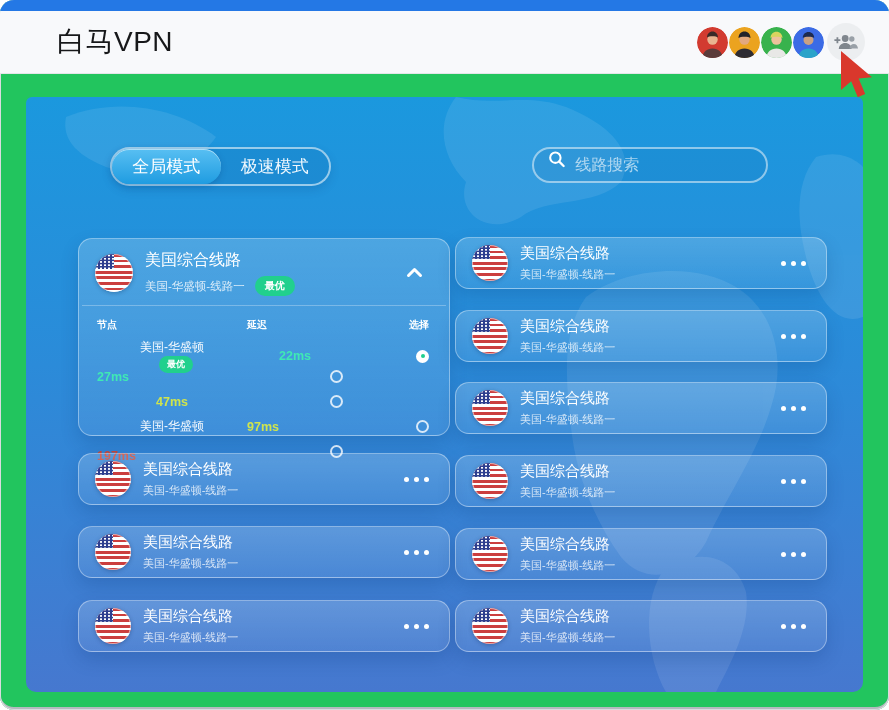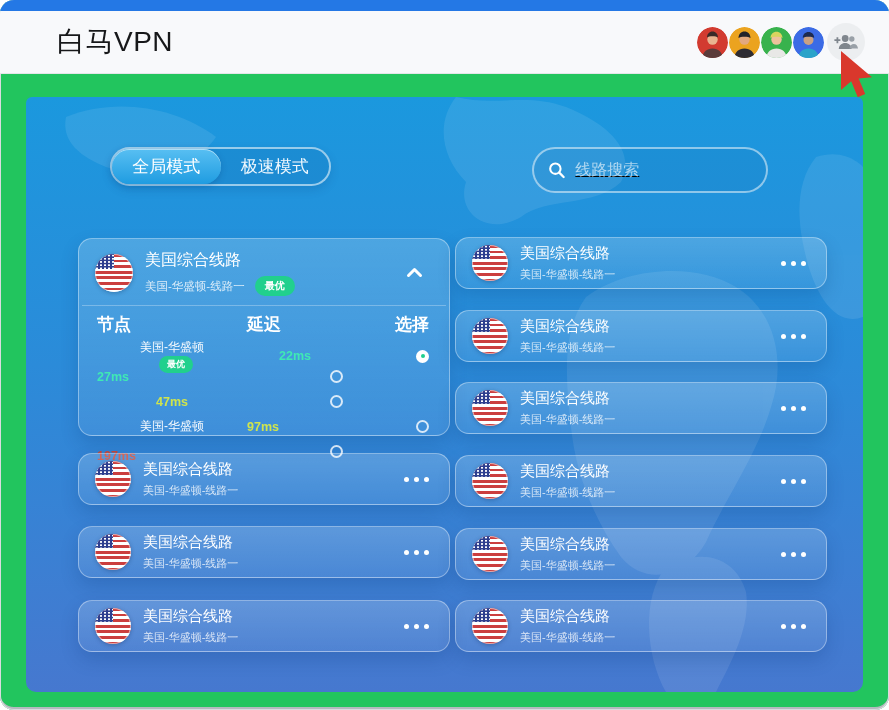--- a/index.html
+++ b/index.html
@@ -25,22 +25,22 @@
            background:linear-gradient(180deg,#1b98de 0%, #2b8bd9 45%, #4678cf 100%); overflow:hidden; }
   .map { position:absolute; inset:0; }
 
   .tabs { position:absolute; left:84px; top:50px; width:221px; height:39px; border:2px solid rgba(255,255,255,.55);
           border-radius:23px; display:flex; background:rgba(8,70,130,.10); box-shadow:0 4px 10px rgba(0,50,110,.15); }
   .tab { flex:1; display:flex; align-items:center; justify-content:center; color:#eef7fd; font-size:17px;
          border-radius:21px; cursor:pointer; }
   .tab.active { background:linear-gradient(180deg,#58bff2,#1f9ce1);
                 box-shadow: inset 0 1px 0 rgba(255,255,255,.5), 0 2px 6px rgba(0,60,120,.25); font-weight:500; color:#fff; }
 
-  .search { position:absolute; left:506px; top:50px; width:236px; height:46px; border:2px solid rgba(255,255,255,.5);
-            border-radius:23px; display:flex; align-items:center; padding:0 14px; gap:10px; background:rgba(0,40,90,.05);text-decoration:underline; }
+  .search { position:absolute; left:506px; top:50px; width:236px; height:36px; border:2px solid rgba(255,255,255,.5);
+            border-radius:23px; display:flex; padding:0 14px; gap:10px; background:rgba(0,40,90,.05); }
   .search input { background:transparent; border:none; outline:none; color:#fff; font-size:16px; width:100%;
                   font-family:inherit; }
   .search input::placeholder { color:rgba(255,255,255,.62); }
 
   .card { position:absolute; width:372px; border-radius:14px;
           background:linear-gradient(180deg, rgba(255,255,255,.19), rgba(255,255,255,.07));
           border:1px solid rgba(255,255,255,.38); box-shadow:0 8px 18px rgba(0,45,105,.18); }
   .collapsed { height:52px; display:flex; align-items:center; padding:0 20px 0 16px; gap:12px; cursor:pointer; }
   .card-title { font-size:15px; color:#ffffff; }
   .card-sub { font-size:11px; color:rgba(255,255,255,.78); margin-top:4px; }
@@ -66,21 +66,21 @@
   .exp-sub { font-size:11.5px; color:rgba(255,255,255,.8); }
   .chevron { margin-left:auto; background:none; border:none; cursor:pointer; padding:4px; }
   .exp-divider { height:1px; background:rgba(255,255,255,.28); margin:0 3px; }
 
   .badge { background:#21d08d; color:#fff; border-radius:10px; font-size:10px; padding:3px 10px; margin-left:10px;
            font-weight:600; white-space:nowrap; }
   .badge.small { font-size:9px; padding:2px 8px; margin-left:8px; }
 
   .ltable { padding:4px 20px 0 18px; }
   .thead, .trow { display:grid; grid-template-columns:150px 96px 1fr; align-items:center; height:25px; }
-  .thead { height:29px; color:#ffffff; font-size:17px; font-weight:700; }
+  .thead { height:29px; color:#ffffff; font-size:10px; font-weight:700; }
   .thead .c3, .trow .c3 { justify-self:end; }
   .node { font-size:12px; color:rgba(255,255,255,.96); display:flex; align-items:center;flex-direction:column; }
   .latency { font-size:12.5px; font-weight:600; }
   .radio { width:13px; height:13px; border:2px solid rgba(255,255,255,.8); border-radius:50%; position:relative;
            cursor:pointer; display:block; }
   .radio.selected { background:#fff; border-color:#fff; }
   .radio.selected::after { content:""; position:absolute; inset:2.5px; background:#1fcf8e; border-radius:50%; }
 </style>
 </head>
 <body>

